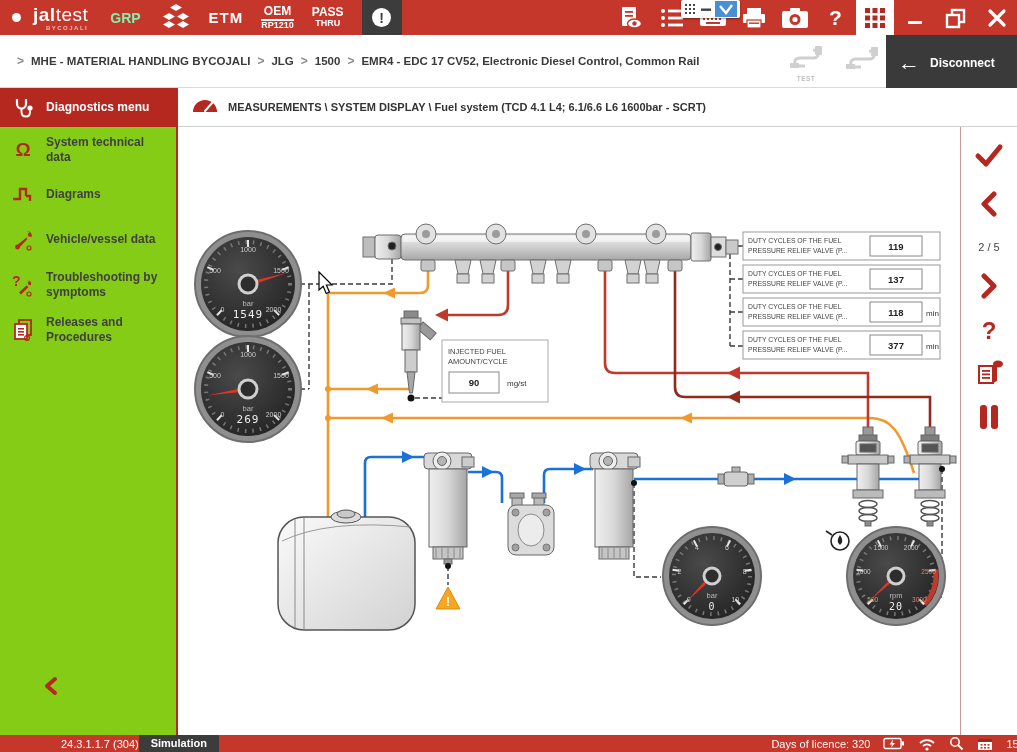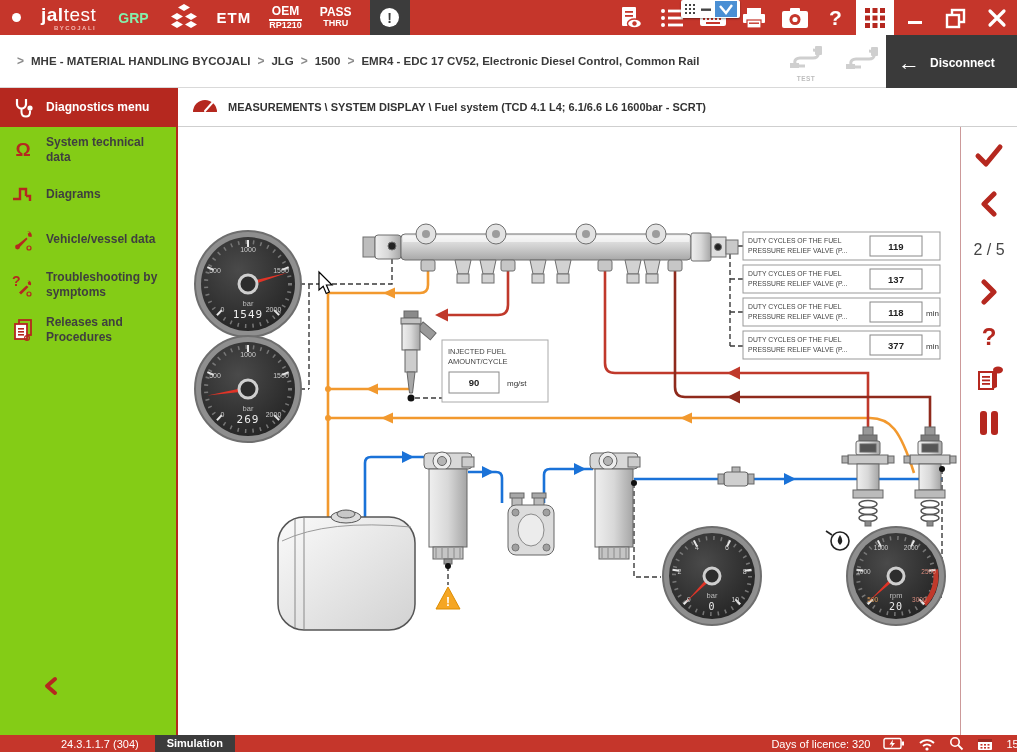--- a/index.html
+++ b/index.html
@@ -1,21 +1,21 @@
 <!DOCTYPE html>
 <html><head>
 <meta charset="utf-8">
 <style>
   html,body{margin:0;padding:0;background:#777;}
   .app{position:relative;width:1017px;height:752px;background:#ffffff;overflow:hidden;
        font-family:"Liberation Sans",sans-serif;-webkit-font-smoothing:antialiased;}
   
   .topbar{position:absolute;left:0;top:0;width:1017px;height:35px;background:#c5362b;
           display:flex;align-items:center;color:#fff;}
-  .logo{display:flex;align-items:flex-start;margin-left:12px;gap:20px;}
+  .logo{display:flex;align-items:flex-start;margin-left:12px;gap:12px;}
   .logo-dot{width:9px;height:9px;border-radius:50%;background:#fff;margin-top:8px;}
   .logo-text{line-height:1;}
   .logo-main{font-size:19px;letter-spacing:.5px;}
   .logo-main b{font-weight:700;}
   .logo-main .lt{font-weight:300;}
   .logo-sub{font-size:6px;letter-spacing:1.5px;text-align:right;color:#f3b9b4;font-weight:700;margin-top:1px;}
   .grp{margin-left:22px;font-weight:700;font-size:14px;color:#86efac;}
   .cubes{margin-left:20px;}
   .etm{margin-left:18px;font-weight:700;font-size:15px;letter-spacing:1px;}
   .stack2{margin-left:18px;text-align:center;font-weight:700;line-height:1.05;}
@@ -56,32 +56,32 @@
   .side-collapse{position:absolute;left:42px;top:588px;cursor:pointer;}
   
   .content-header{position:absolute;left:178px;top:88px;width:839px;height:39px;background:#fff;
                   border-bottom:1px solid #cfcfcf;display:flex;align-items:center;box-sizing:border-box;}
   .gauge-mini{margin-left:14px;}
   .content-title{margin-left:10px;font-size:11px;font-weight:700;color:#333;}
   
   .right-toolbar{position:absolute;left:960px;top:127px;width:57px;height:608px;background:#fff;
                  border-left:1px solid #c99;display:flex;flex-direction:column;align-items:center;box-sizing:border-box;}
   .rt-ic{cursor:pointer;display:flex;align-items:center;justify-content:center;}
-  .rt-page{font-size:16px;color:#454545;font-weight:400;margin-top:24px;}
+  .rt-page{font-size:11px;color:#454545;font-weight:400;margin-top:24px;}
   .rt-help{font-size:24px;font-weight:700;color:#b5281f;margin-top:18px;}
   
   .diagram-wrap{position:absolute;left:178px;top:127px;width:782px;height:608px;background:#fff;}
   .diagram-wrap svg{display:block;}
   text{font-family:"Liberation Sans",sans-serif;}
   .digital{font-family:"DejaVu Sans Mono",monospace;letter-spacing:1px;}
   
   .statusbar{position:absolute;left:0;bottom:0;width:1017px;height:17px;background:#c5362b;color:#fff;
              display:flex;align-items:center;font-size:11px;padding-left:25px;}
   .sb-version{margin-left:36px;}
-  .sim-badge{margin-left:16px;background:#3c3c3c;font-weight:700;padding:1px 12px 2px;height:14px;display:flex;align-items:center;}
+  .sim-badge{margin-left:0;background:#3c3c3c;font-weight:700;padding:1px 12px 2px;height:14px;display:flex;align-items:center;}
   .sb-right{margin-left:auto;display:flex;align-items:center;gap:13px;margin-right:8px;}
   .sb-time{font-size:11px;}
 </style>
 </head>
 <body>
 
 <div class="app">
 
   <div class="topbar">
     <div class="logo">

